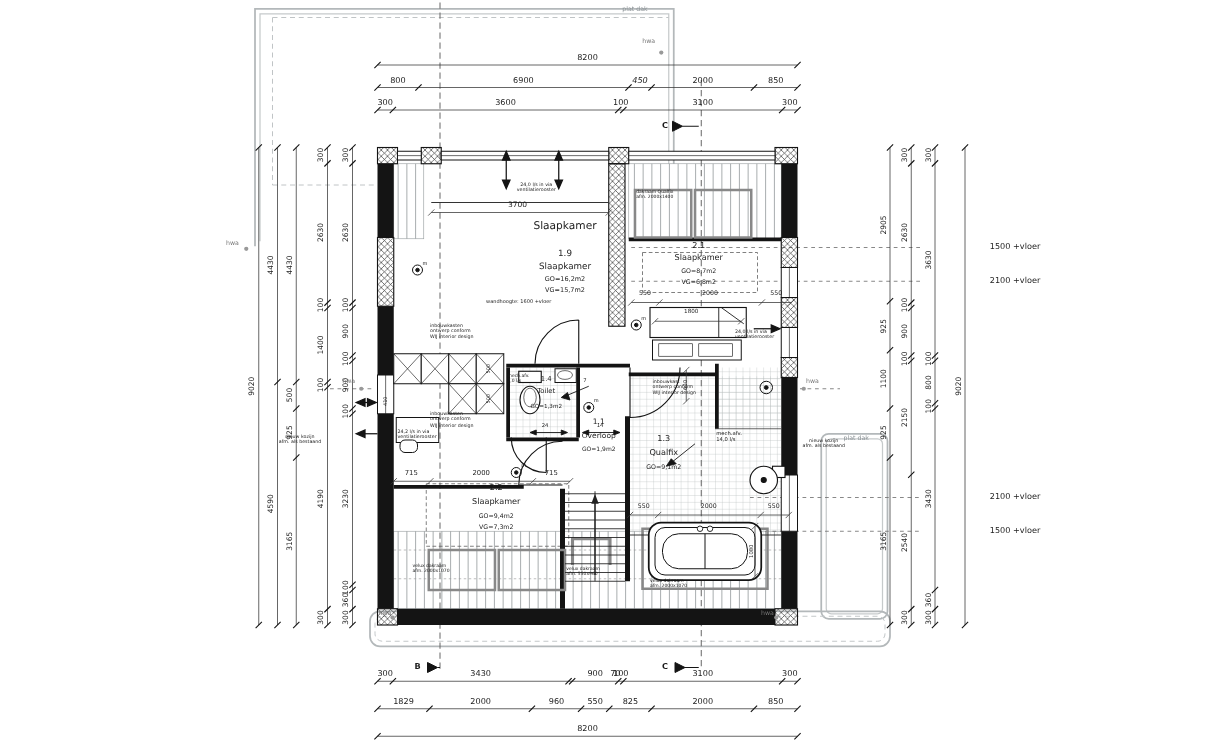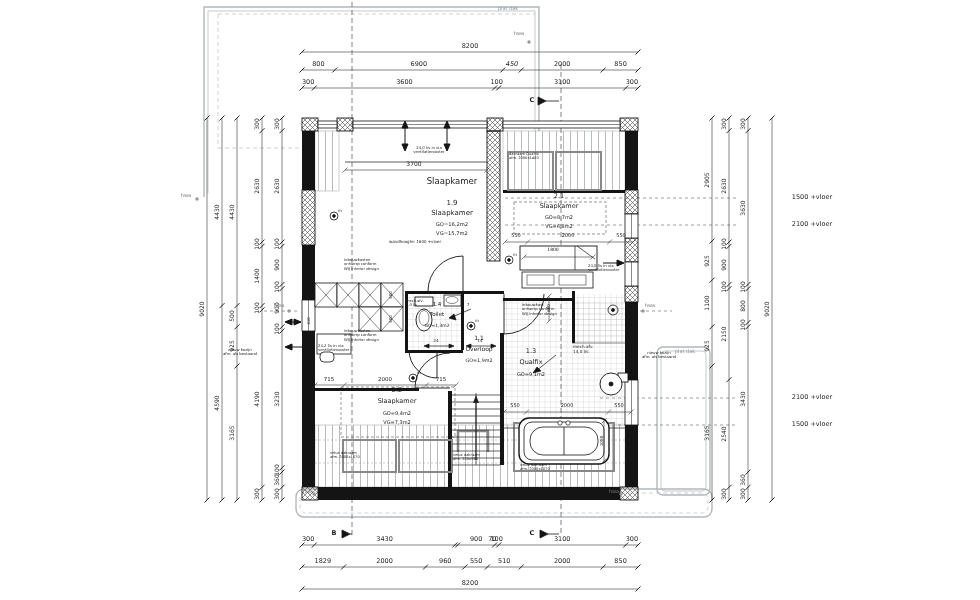--- a/index.html
+++ b/index.html
@@ -392,21 +392,21 @@
     <div class="lbl" style="left: 384.566px; top: 540px; font-size: 6.5px;">3430</div>
     <div class="lbl" style="left: 456.273px; top: 540px; font-size: 6.5px; margin-left: 36px;">70</div>
     <div class="lbl" style="left: 476.146px; top: 540px; font-size: 6.5px;">900</div>
     <div class="lbl" style="left: 496.634px; top: 540px; font-size: 6.5px;">100</div>
     <div class="lbl" style="left: 562.195px; top: 540px; font-size: 6.5px;">3100</div>
     <div class="lbl" style="left: 631.854px; top: 540px; font-size: 6.5px;">300</div>
     <div class="lbl" style="left: 322.795px; top: 562px; font-size: 6.5px;">1829</div>
     <div class="lbl" style="left: 384.566px; top: 562px; font-size: 6.5px;">2000</div>
     <div class="lbl" style="left: 445.21px; top: 562px; font-size: 6.5px;">960</div>
     <div class="lbl" style="left: 476.146px; top: 562px; font-size: 6.5px;">550</div>
-    <div class="lbl" style="left: 504.317px; top: 562px; font-size: 6.5px;">510</div>
+    <div class="lbl" style="left: 504.317px; top: 562px; font-size: 6.5px;">825</div>
     <div class="lbl" style="left: 562.195px; top: 562px; font-size: 6.5px;">2000</div>
     <div class="lbl" style="left: 620.585px; top: 562px; font-size: 6.5px;">850</div>
     <div class="lbl" style="left: 470px; top: 584px; font-size: 6.5px;">8200</div>
     <div class="lbl r" style="left: 202px; top: 309px; font-size: 6px;">9020</div>
     <div class="lbl r" style="left: 217px; top: 211.806px; font-size: 6px;">4430</div>
     <div class="lbl r" style="left: 217px; top: 402.806px; font-size: 6px;">4590</div>
     <div class="lbl r" style="left: 232px; top: 211.806px; font-size: 6px;">4430</div>
     <div class="lbl r" style="left: 232px; top: 316.2px; font-size: 6px;">500</div>
     <div class="lbl r" style="left: 232px; top: 346.374px; font-size: 6px;">925</div>
     <div class="lbl r" style="left: 232px; top: 432.981px; font-size: 6px;">3165</div>

